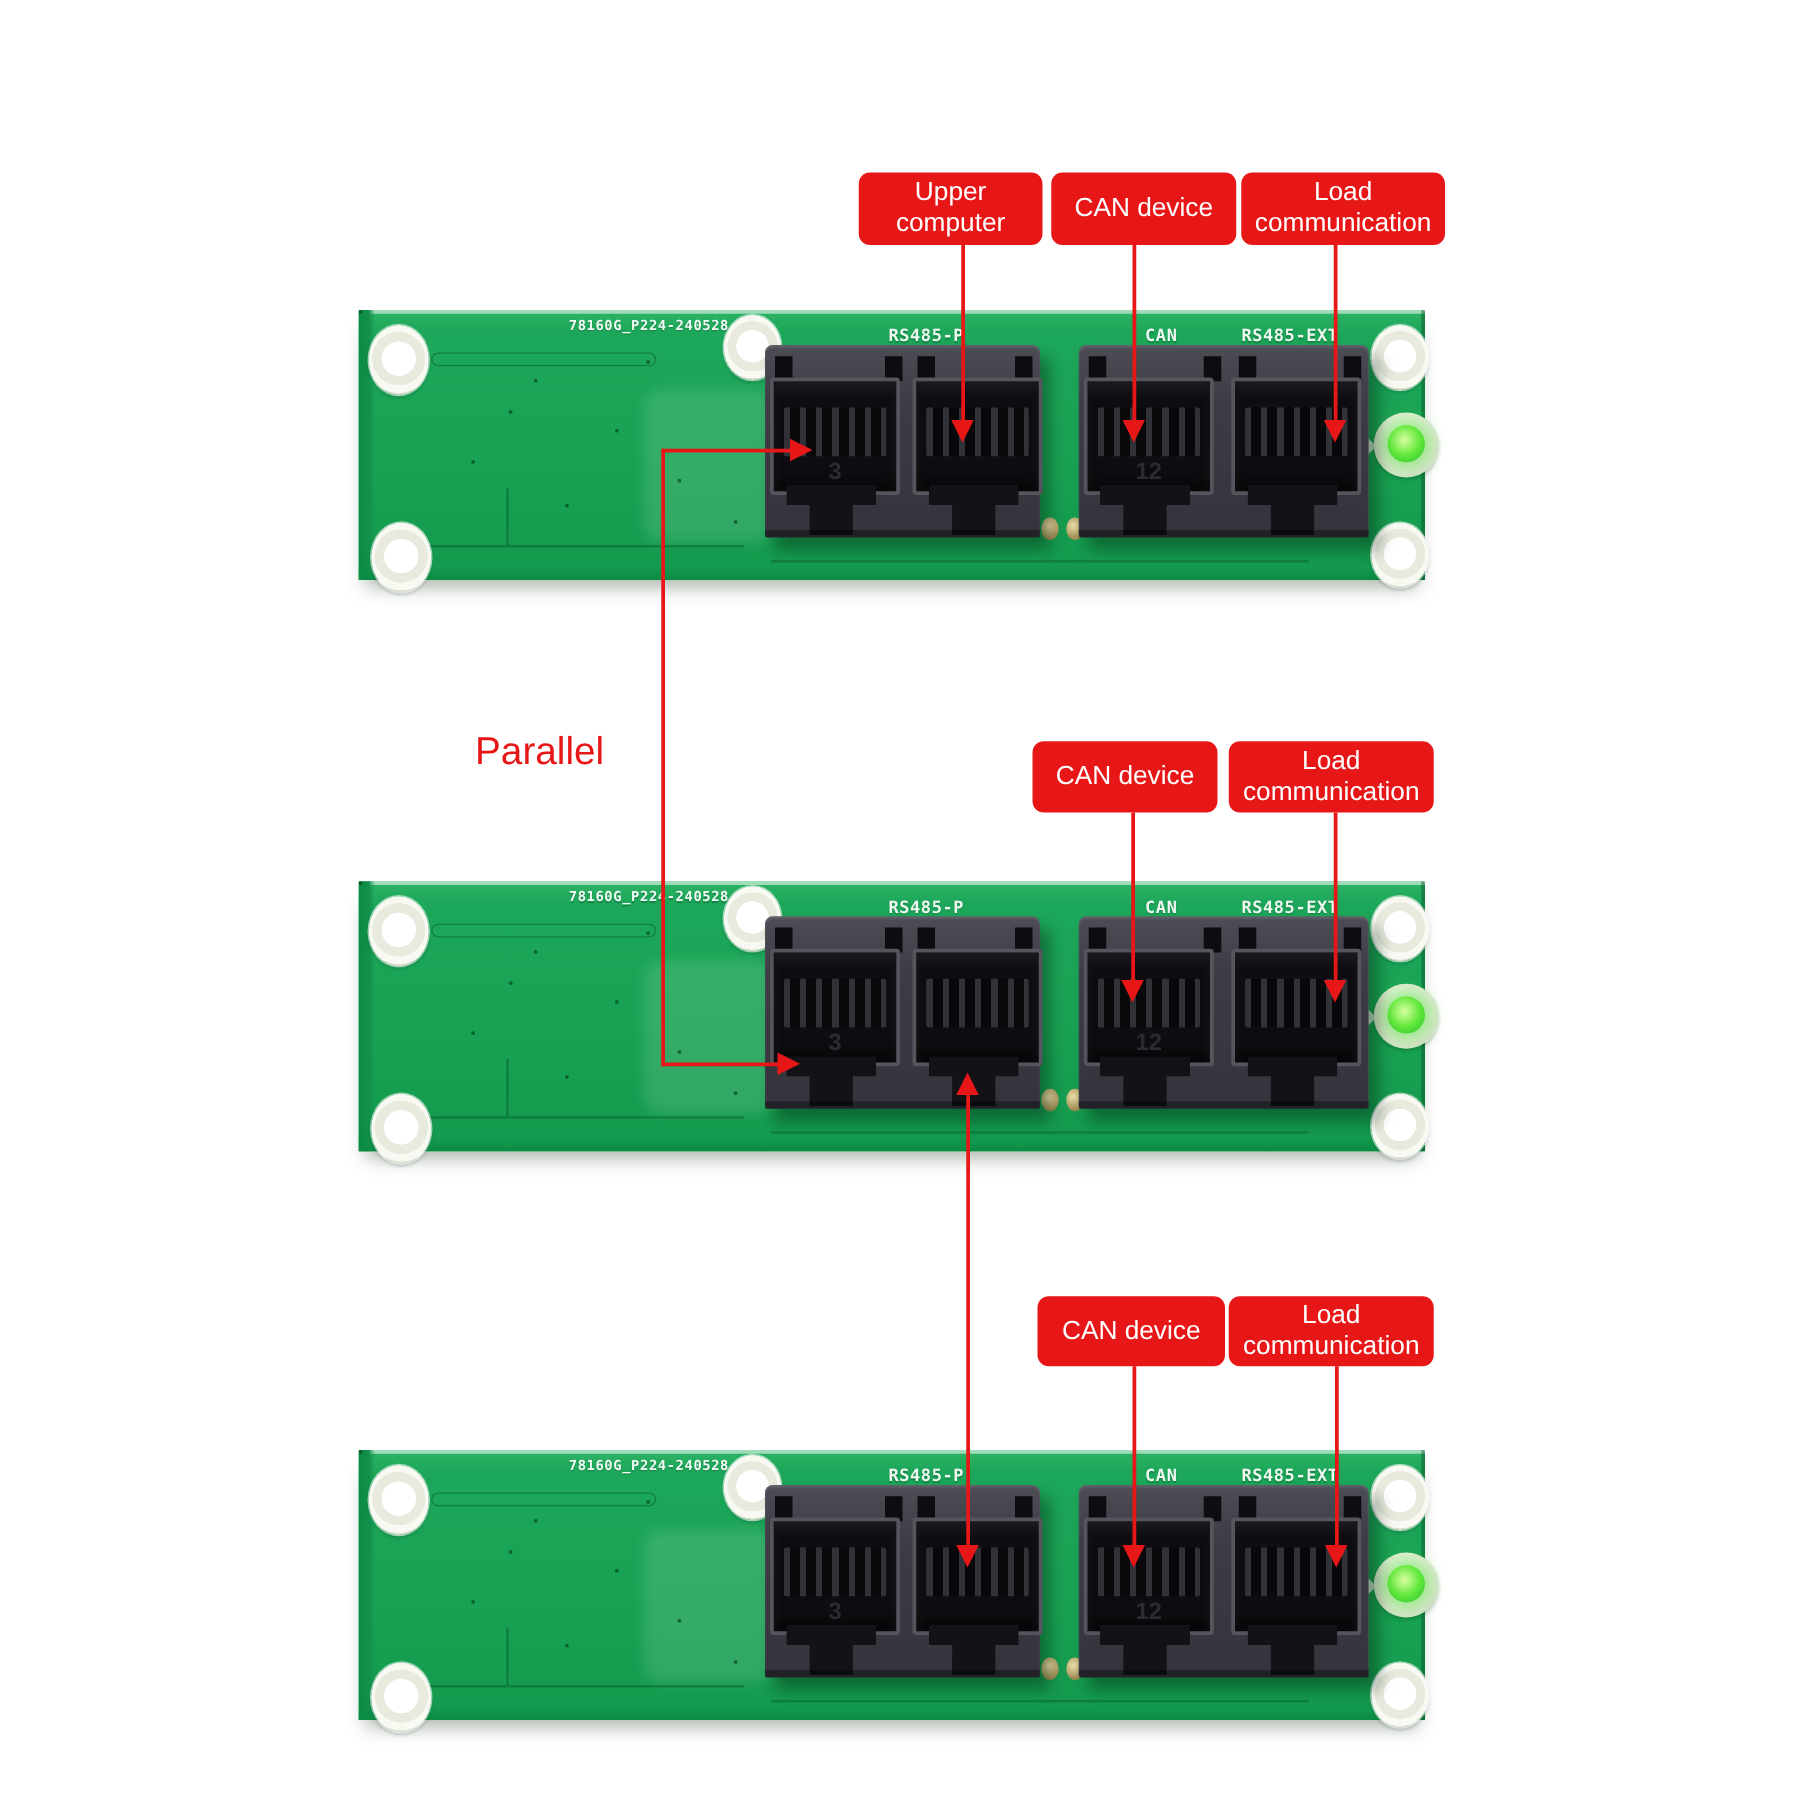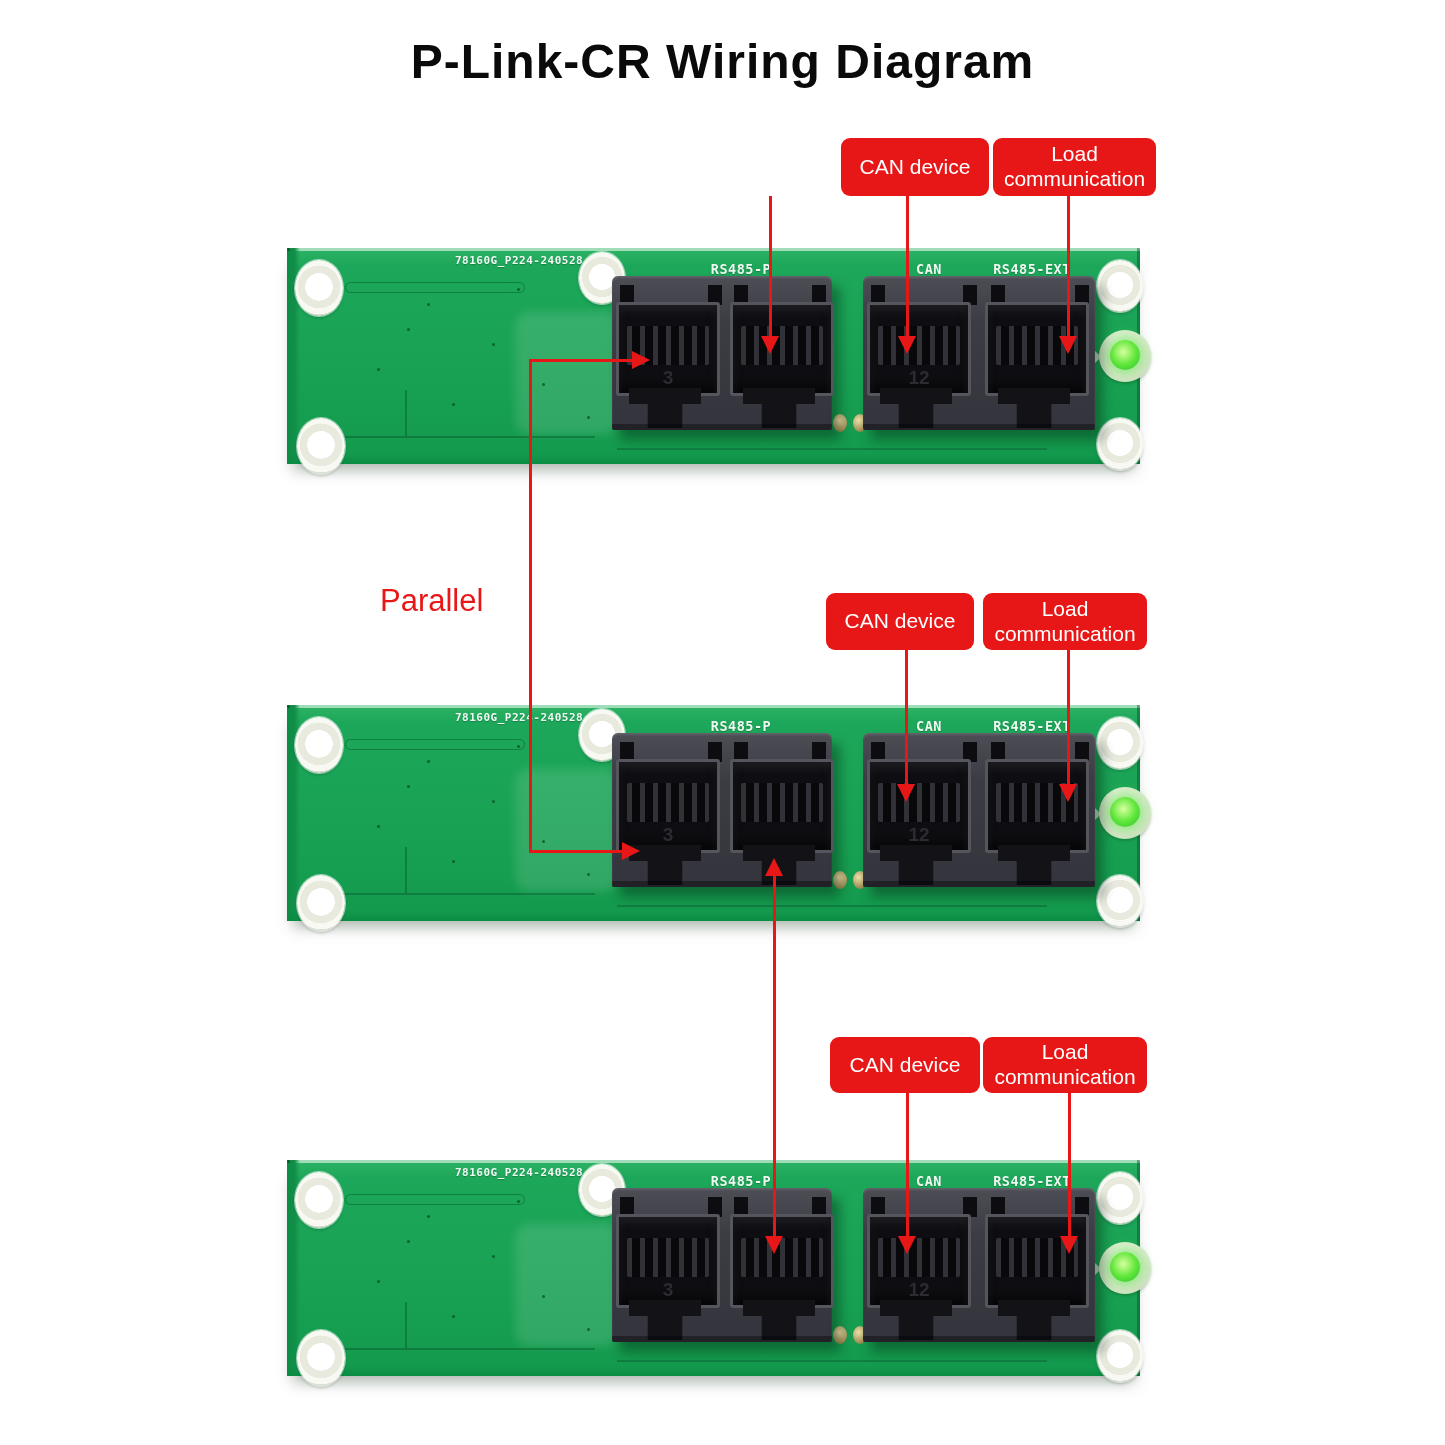--- a/index.html
+++ b/index.html
@@ -81,21 +81,20 @@
   .ah.down{border-left:9px solid transparent;border-right:9px solid transparent;border-top:18px solid var(--red);}
   .ah.up{border-left:9px solid transparent;border-right:9px solid transparent;border-bottom:18px solid var(--red);}
   .ah.right{border-top:9px solid transparent;border-bottom:9px solid transparent;border-left:18px solid var(--red);}
   .parallel{position:absolute;z-index:50;color:var(--red);font-size:31px;font-weight:500;}
 </style>
 </head>
 <body>
 
 <div class="stage">
 
-  <div class="title">P-Link-CR Wiring Diagram</div>
 
   <div class="board" style="top:248px">
     <div class="edgeL"></div>
     <div class="edgeB"></div>
     <div class="shade"></div>
     <div class="trace trace-slot"></div>
     <div class="trace trace-h1"></div>
     <div class="trace trace-v1"></div>
     <div class="trace trace-h2"></div>
     <div class="vias"></div>
@@ -251,20 +250,21 @@
       </div>
       <div class="latch" style="left:17px"></div>
       <div class="latch" style="left:135px"></div>
     </div>
     <div class="diamond"></div>
     <div class="led">
         <i class="led-core"></i>
       </div>
   </div>
 
+  <div class="tag" style="left:687px;top:138px;width:147px;height:58px">Upper computer</div>
   <div class="tag" style="left:841px;top:138px;width:148px;height:58px">CAN device</div>
   <div class="tag" style="left:993px;top:138px;width:163px;height:58px">Load communication</div>
   <div class="rl v" style="left:769px;top:196px;height:140px"></div>
   <div class="ah down" style="left:761px;top:336px"></div>
   <div class="rl v" style="left:906px;top:196px;height:140px"></div>
   <div class="ah down" style="left:898px;top:336px"></div>
   <div class="rl v" style="left:1067px;top:196px;height:140px"></div>
   <div class="ah down" style="left:1059px;top:336px"></div>
 
   <div class="parallel" style="left:380px;top:583px">Parallel</div>

